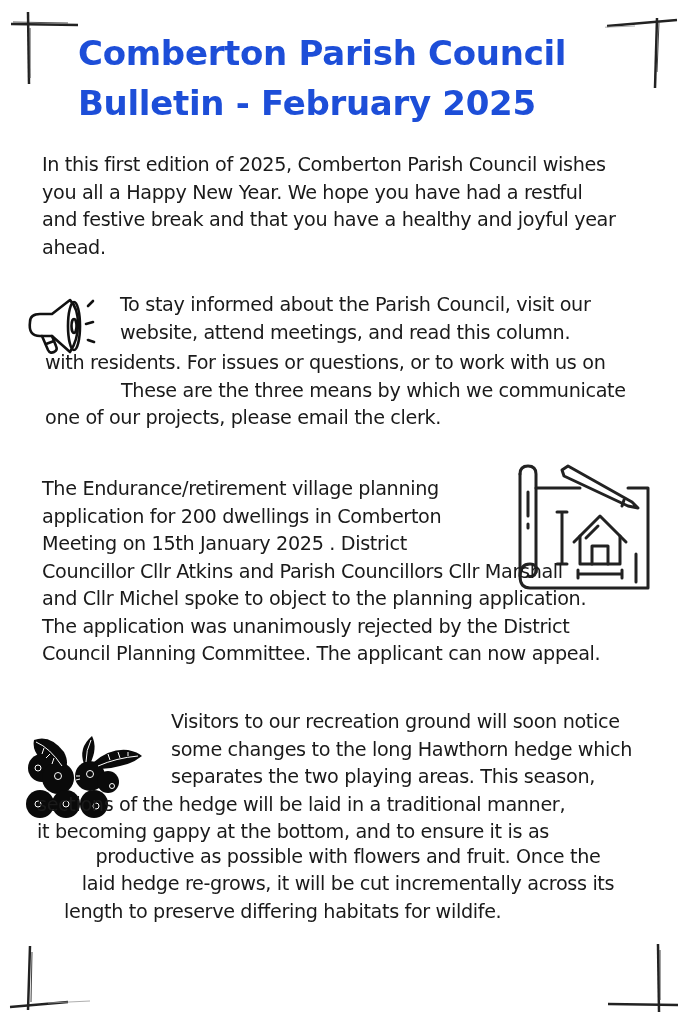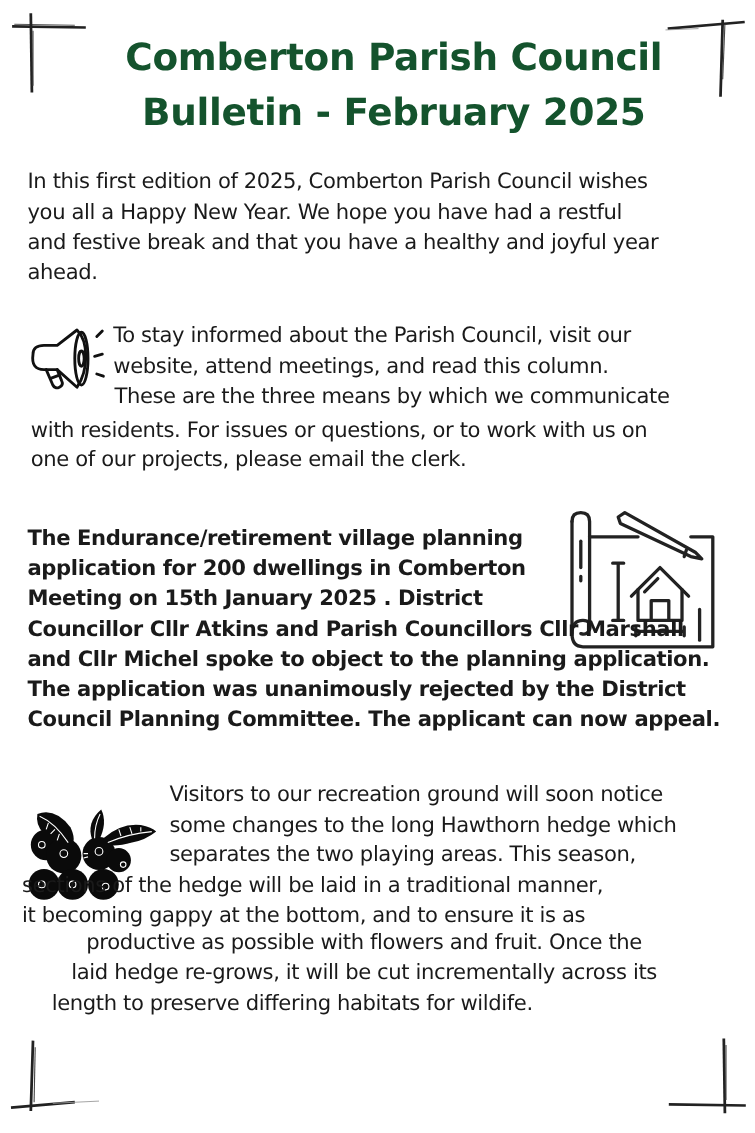--- a/index.html
+++ b/index.html
@@ -1,21 +1,21 @@
 <!DOCTYPE html>
 <html><head>
 <meta charset="utf-8">
 <style>
   html, body { margin: 0; padding: 0; background: #ffffff; }
   body { width: 686px; height: 1030px; position: relative; overflow: hidden; color: #111; font-family: "Liberation Sans", sans-serif; }
   .corner { position: absolute; }
-  .title { position: absolute; left: 78px; top: 28px; width: 560px; font-family: "DejaVu Sans", sans-serif; font-weight: bold; font-size: 34px; line-height: 50px; color: #14532d; letter-spacing: -0.3px; margin: 0; text-align: center; }
+  .title { position: absolute; left: 78px; top: 28px; width: 560px; font-family: "DejaVu Sans", sans-serif; font-weight: bold; font-size: 34px; line-height: 50px; color: #1d4ed8; letter-spacing: -0.3px; margin: 0; }
   .title span { display: block; }
   .para { position: absolute; font-family: "DejaVu Sans", sans-serif; font-size: 19.2px; line-height: 27.5px; color: #1a1a1a; margin: 0; letter-spacing: -0.35px; }
-  .line { display: block; white-space: nowrap; }
+  .line { display: block; white-space: nowrap; margin-left: 17px; }
   .icon { position: absolute; }
 </style>
 </head>
 <body>
 
 <svg class="corner" style="left:8px;top:8px" width="75" height="80" viewBox="0 0 75 80">
   <path d="M3 16 L70 17" stroke="#222" stroke-width="2.5" fill="none"></path>
   <path d="M5 14 L60 15" stroke="#555" stroke-width="1" fill="none"></path>
   <path d="M20 4 L21 76" stroke="#222" stroke-width="2.5" fill="none"></path>
   <path d="M22 20 L22 70" stroke="#444" stroke-width="1" fill="none"></path>
@@ -59,22 +59,22 @@
     <path d="M20 48 L28 45"></path>
     <path d="M62 10 L67 5"></path>
     <path d="M60 28 L67 26"></path>
     <path d="M62 44 L68 46"></path>
   </g>
 </svg>
 
 <p class="para" style="left:28px;top:291px;">
   <span class="line" style="padding-left:75px;">To stay informed about the Parish Council, visit our</span>
   <span class="line" style="padding-left:75px;">website, attend meetings, and read this column.</span>
+  <span class="line" style="margin-top:3px;">with residents. For issues or questions, or to work with us on</span>
   <span class="line" style="padding-left:76px;">These are the three means by which we communicate</span>
-  <span class="line" style="margin-top:3px;">with residents. For issues or questions, or to work with us on</span>
   <span class="line">one of our projects, please email the clerk.</span>
 </p>
 
 <svg class="icon" style="left:508px;top:464px" width="145" height="128" viewBox="0 0 145 128">
   <g fill="none" stroke="#222" stroke-width="3" stroke-linejoin="round" stroke-linecap="round">
     <path d="M12 10 Q12 2 20 2 Q28 2 28 10 L28 108"></path>
     <path d="M12 10 L12 112 Q12 124 22 124 L140 124 L140 24 L120 24"></path>
     <path d="M28 24 L72 24"></path>
     <path d="M12 112 Q12 100 22 100 Q30 100 28 108 Q26 114 20 112"></path>
     <path d="M20 28 L20 52"></path>
@@ -84,21 +84,21 @@
     <path d="M72 72 L72 100 L112 100 L112 72"></path>
     <path d="M84 100 L84 82 L100 82 L100 100"></path>
     <path d="M78 74 L90 62"></path>
     <path d="M70 110 L114 110 M70 106 L70 114 M114 106 L114 114"></path>
     <path d="M128 90 L128 118"></path>
     <path d="M54 6 L60 2 L124 38 L130 44 L120 42 L56 12 Z"></path>
     <path d="M116 36 L114 42"></path>
   </g>
 </svg>
 
-<p class="para" style="left:25px;top:475px;font-weight:bold;">
+<p class="para" style="left:25px;top:475px;">
   <span class="line">The Endurance/retirement village planning</span>
   <span class="line">application for 200 dwellings in Comberton</span>
   <span class="line">Meeting on 15th January 2025 . District</span>
   <span class="line">Councillor Cllr Atkins and Parish Councillors Cllr Marshall</span>
   <span class="line">and Cllr Michel spoke to object to the planning application.</span>
   <span class="line">The application was unanimously rejected by the District</span>
   <span class="line">Council Planning Committee. The applicant can now appeal.</span>
 </p>
 
 <svg class="icon" style="left:20px;top:734px" width="130" height="86" viewBox="0 0 130 86">

